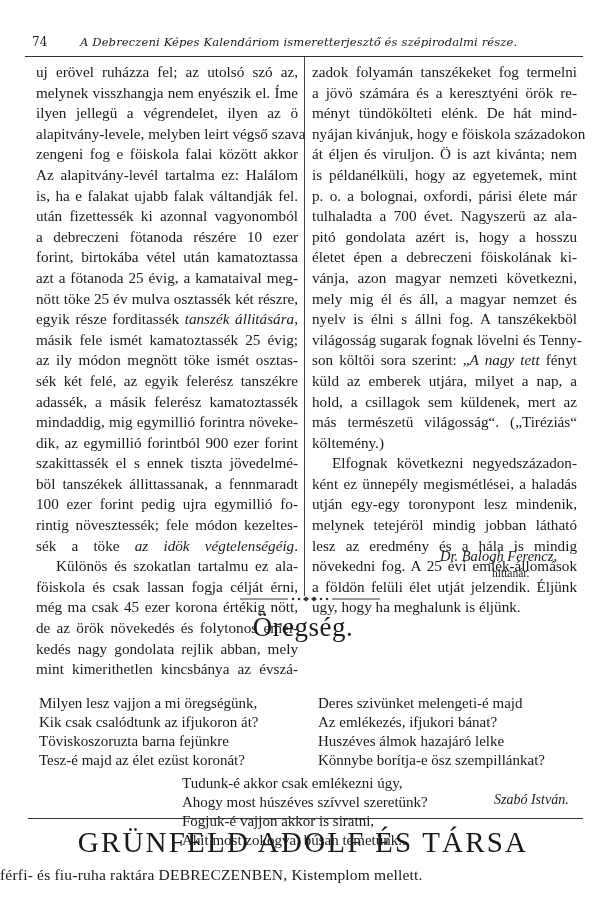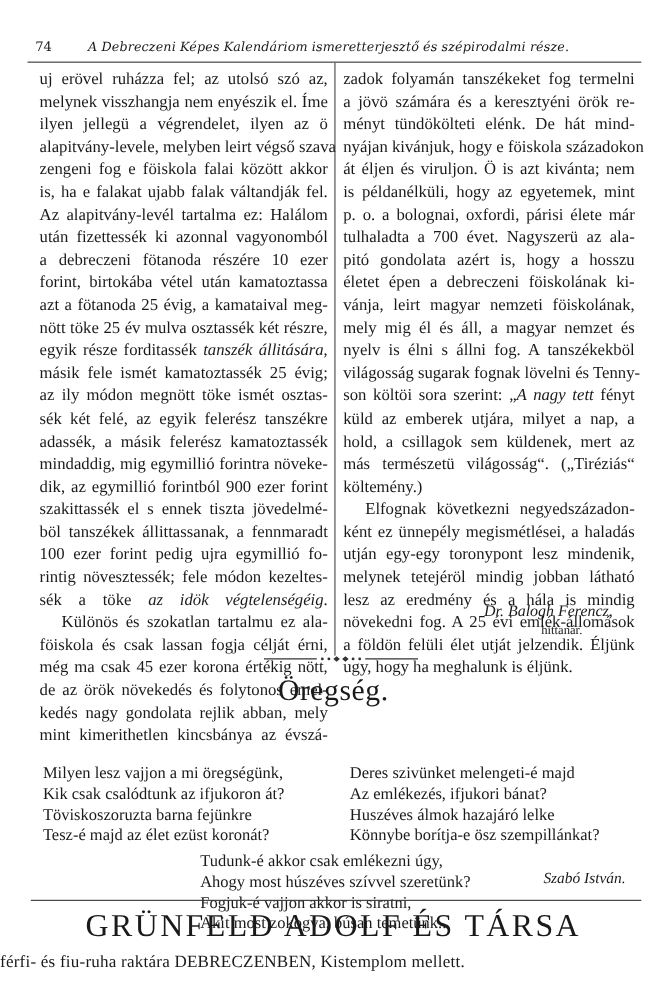--- a/index.html
+++ b/index.html
@@ -85,22 +85,22 @@
 </div>
 <div class="header-rule"></div>
 <div class="col-divider"></div>
 
 <div class="col left" id="col-left">
     <span class="ln">uj erövel ruházza fel; az utolsó szó az,</span>
     <span class="ln">melynek visszhangja nem enyészik el. Íme</span>
     <span class="ln">ilyen jellegü a végrendelet, ilyen az ö</span>
     <span class="ln">alapitvány-levele, melyben leirt végső szava</span>
     <span class="ln">zengeni fog e föiskola falai között akkor</span>
+    <span class="ln">Az alapitvány-levél tartalma ez: Halálom</span>
     <span class="ln">is, ha e falakat ujabb falak váltandják fel.</span>
-    <span class="ln">Az alapitvány-levél tartalma ez: Halálom</span>
     <span class="ln">után fizettessék ki azonnal vagyonomból</span>
     <span class="ln">a debreczeni fötanoda részére 10 ezer</span>
     <span class="ln">forint, birtokába vétel után kamatoztassa</span>
     <span class="ln">azt a fötanoda 25 évig, a kamataival meg-</span>
     <span class="ln">nött töke 25 év mulva osztassék két részre,</span>
     <span class="ln"><span>egyik része forditassék </span><span class="it">tanszék állitására</span><span>,</span></span>
     <span class="ln">másik fele ismét kamatoztassék 25 évig;</span>
     <span class="ln">az ily módon megnött töke ismét osztas-</span>
     <span class="ln">sék két felé, az egyik felerész tanszékre</span>
     <span class="ln">adassék, a másik felerész kamatoztassék</span>
@@ -122,21 +122,21 @@
     <span class="ln">zadok folyamán tanszékeket fog termelni</span>
     <span class="ln">a jövö számára és a keresztyéni örök re-</span>
     <span class="ln">ményt tündökölteti elénk. De hát mind-</span>
     <span class="ln">nyájan kivánjuk, hogy e föiskola századokon</span>
     <span class="ln">át éljen és viruljon. Ö is azt kivánta; nem</span>
     <span class="ln">is példanélküli, hogy az egyetemek, mint</span>
     <span class="ln">p. o. a bolognai, oxfordi, párisi élete már</span>
     <span class="ln">tulhaladta a 700 évet. Nagyszerü az ala-</span>
     <span class="ln">pitó gondolata azért is, hogy a hosszu</span>
     <span class="ln">életet épen a debreczeni föiskolának ki-</span>
-    <span class="ln">vánja, leirt magyar nemzeti föiskolának,</span>
+    <span class="ln">vánja, azon magyar nemzeti következni,</span>
     <span class="ln">mely mig él és áll, a magyar nemzet és</span>
     <span class="ln">nyelv is élni s állni fog. A tanszékekböl</span>
     <span class="ln">világosság sugarak fognak lövelni és Tenny-</span>
     <span class="ln"><span>son költöi sora szerint: „</span><span class="it">A nagy tett</span><span> fényt</span></span>
     <span class="ln">küld az emberek utjára, milyet a nap, a</span>
     <span class="ln">hold, a csillagok sem küldenek, mert az</span>
     <span class="ln">más természetü világosság“. („Tiréziás“</span>
     <span class="ln last">költemény.)</span>
     <span class="ln indent">Elfognak következni negyedszázadon-</span>
     <span class="ln">ként ez ünnepély megismétlései, a haladás</span>

